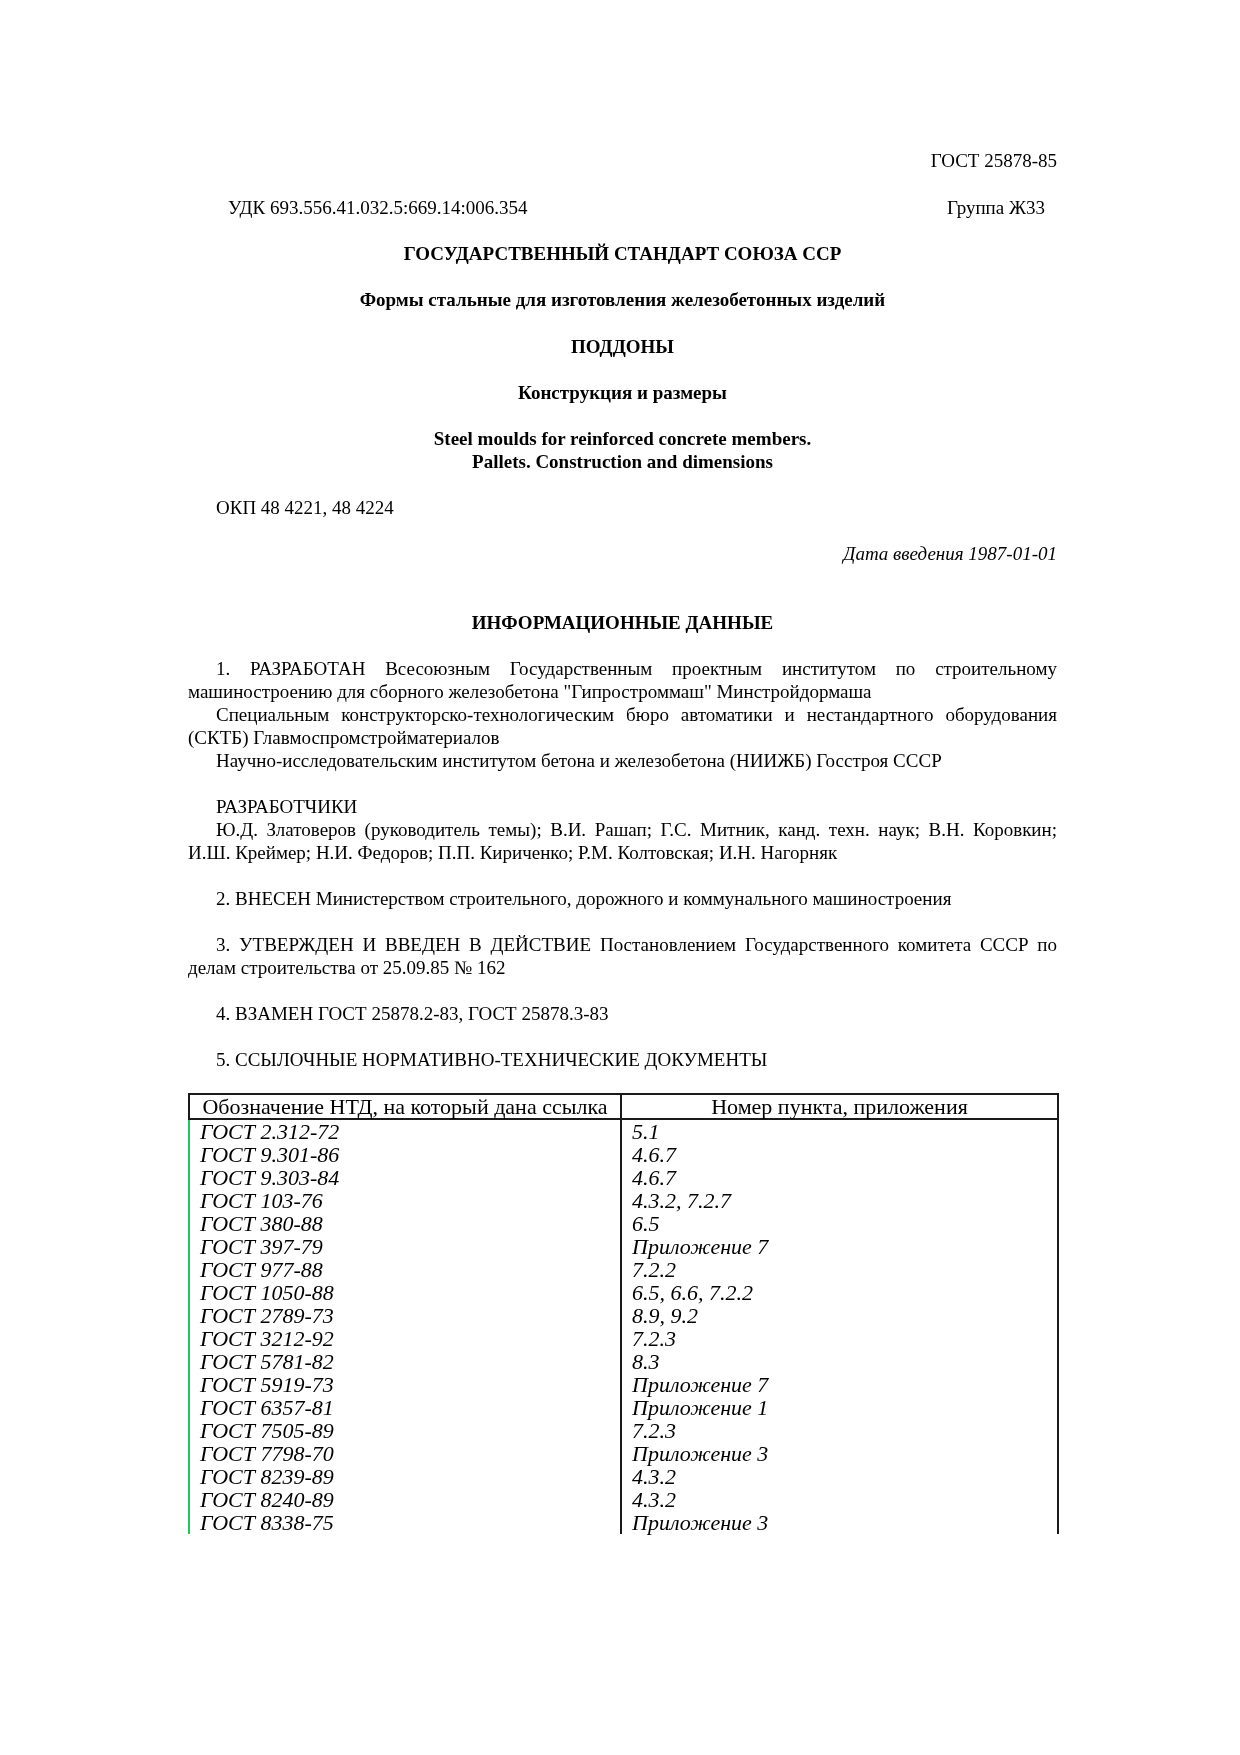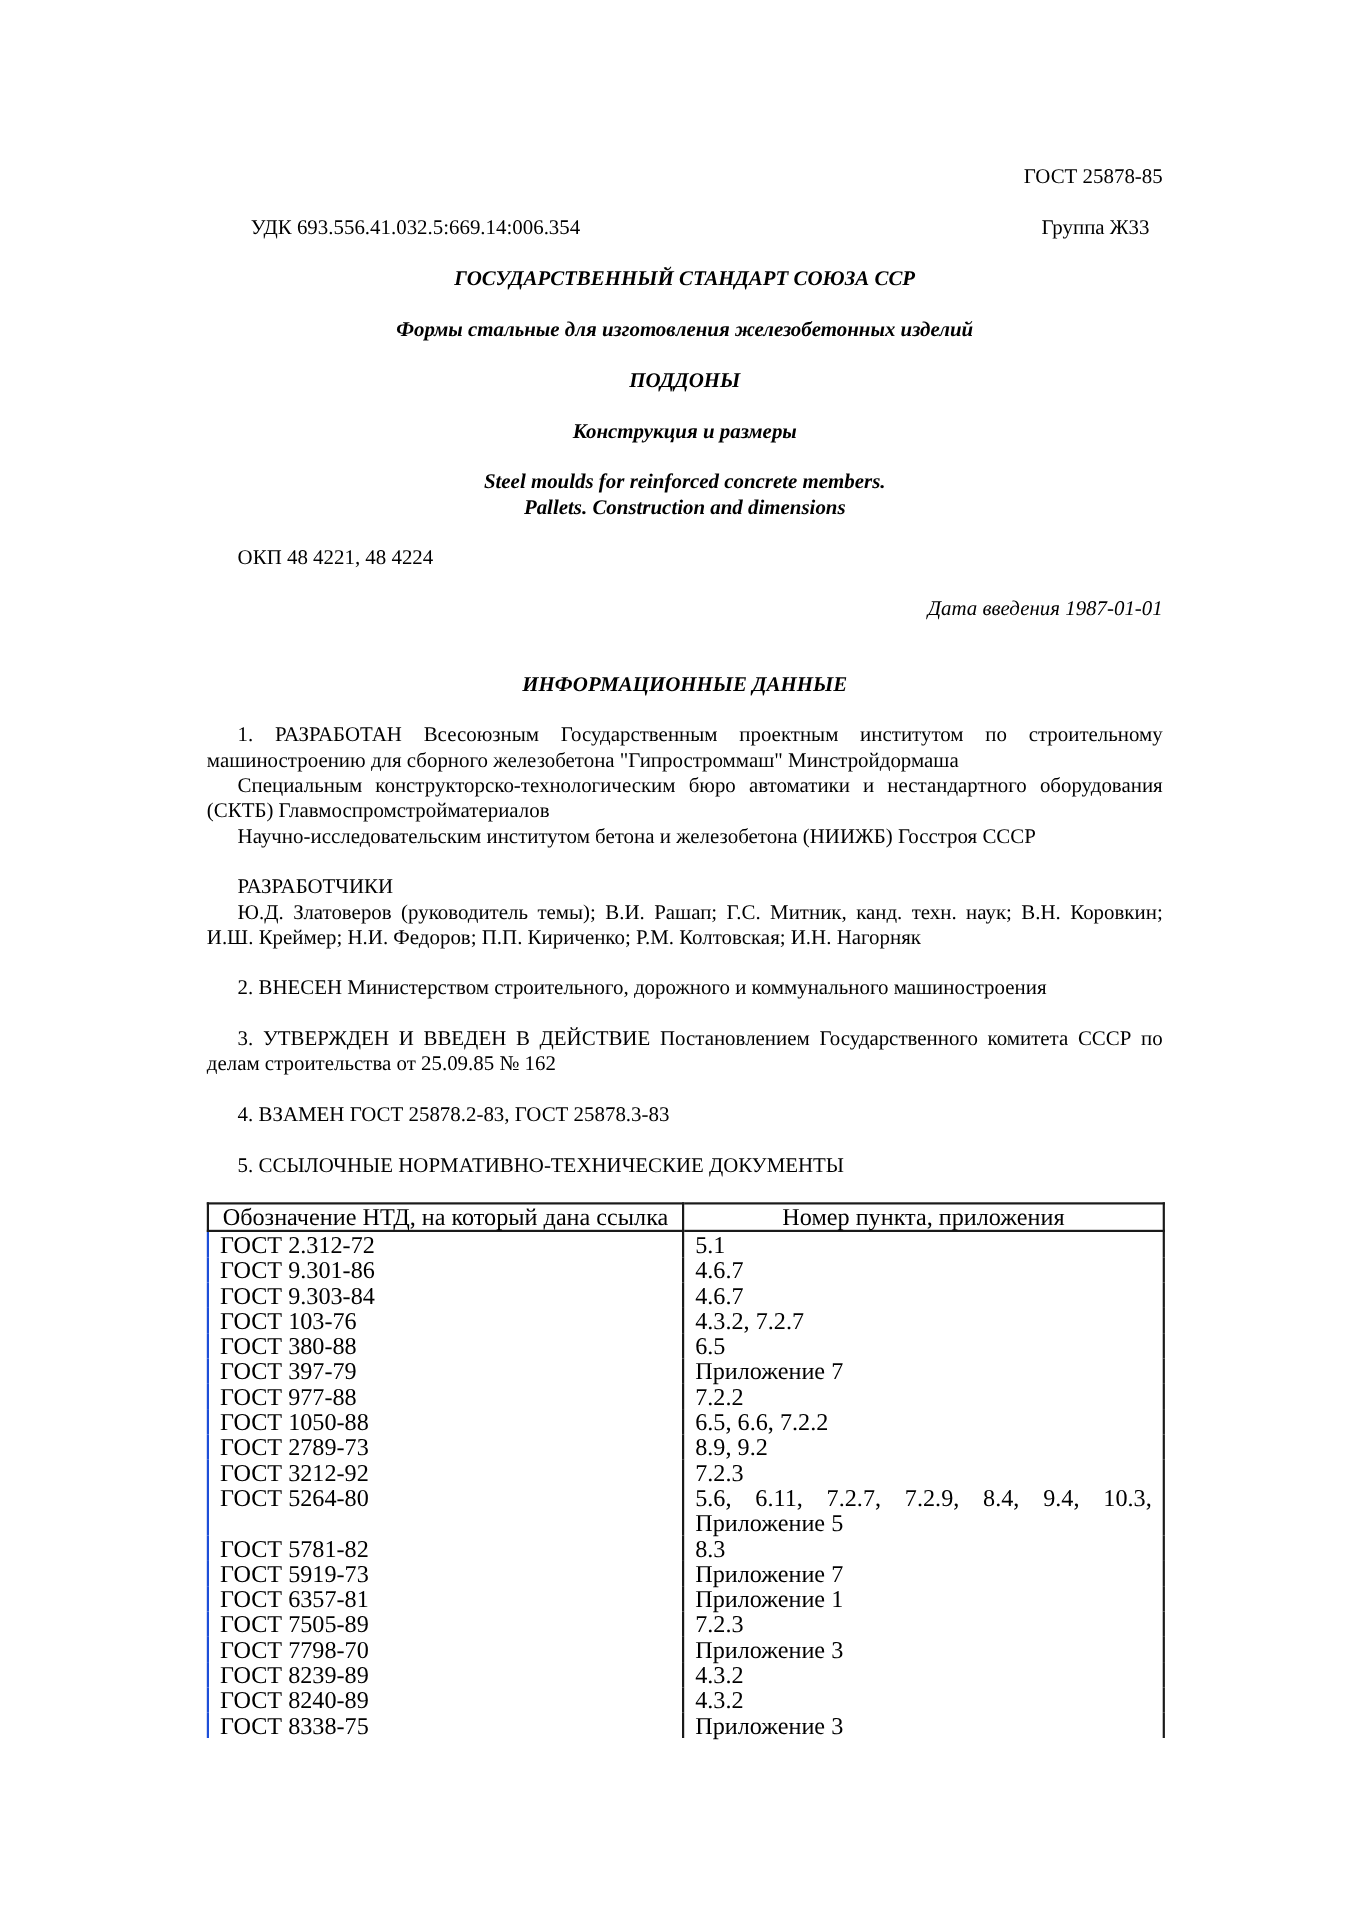--- a/index.html
+++ b/index.html
@@ -37,21 +37,20 @@
   .group {
     top: 196px;
     right: 12px;
     white-space: nowrap;
   }
   .center-bold {
     left: 0;
     width: 869px;
     text-align: center;
     font-weight: bold;
-    font-style: italic;
   }
   .t1 { top: 242px; }
   .t2 { top: 288px; }
   .t3 { top: 335px; }
   .t4 { top: 381px; }
   .t5 { top: 427px; text-align: center; }
   .t6 { top: 450px; }
   .okp {
     top: 496px;
     left: 28px;
@@ -96,23 +95,24 @@
     vertical-align: top;
     line-height: 23px;
     font-size: 22px;
   }
   .ref-table th {
     text-align: center;
     border: 2px solid #1a1a1a;
     height: 22px;
   }
   .ref-table td {
-    border-left: 2px solid #1d4ed8;
+    border-left: 2px solid #22c55e;
     border-right: 2px solid #1a1a1a;
     text-align: left;
+    font-style: italic;
   }
   .ref-table td.sec {
     text-align: justify;
     text-align-last: left;
   }
   .col1 { width: 432px; }
   .col2 { width: 437px; }
 </style>
 </head>
 <body>
@@ -208,24 +208,20 @@
         </tr>
         <tr>
           <td>ГОСТ 2789-73</td>
           <td class="sec">8.9, 9.2</td>
         </tr>
         <tr>
           <td>ГОСТ 3212-92</td>
           <td class="sec">7.2.3</td>
         </tr>
         <tr>
-          <td>ГОСТ 5264-80</td>
-          <td class="sec">5.6, 6.11, 7.2.7, 7.2.9, 8.4, 9.4, 10.3, Приложение 5</td>
-        </tr>
-        <tr>
           <td>ГОСТ 5781-82</td>
           <td class="sec">8.3</td>
         </tr>
         <tr>
           <td>ГОСТ 5919-73</td>
           <td class="sec">Приложение 7</td>
         </tr>
         <tr>
           <td>ГОСТ 6357-81</td>
           <td class="sec">Приложение 1</td>

